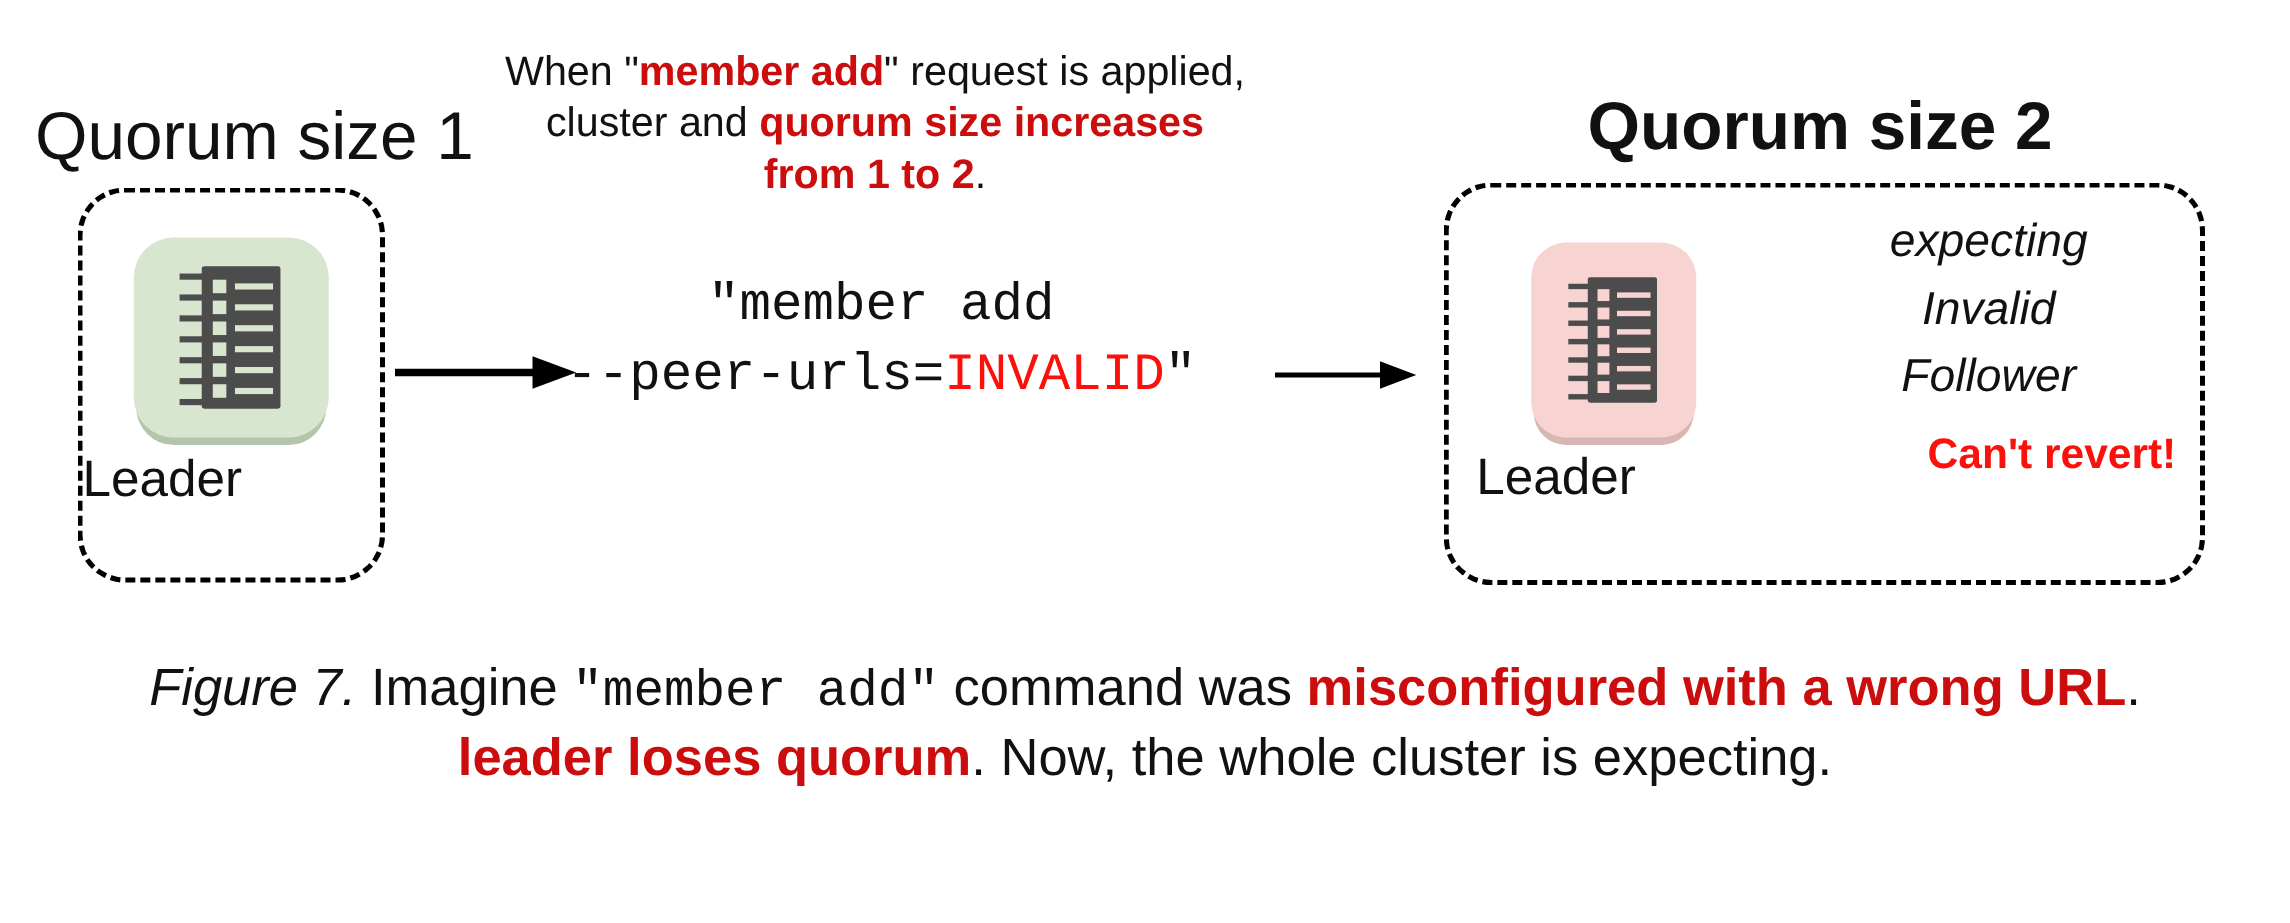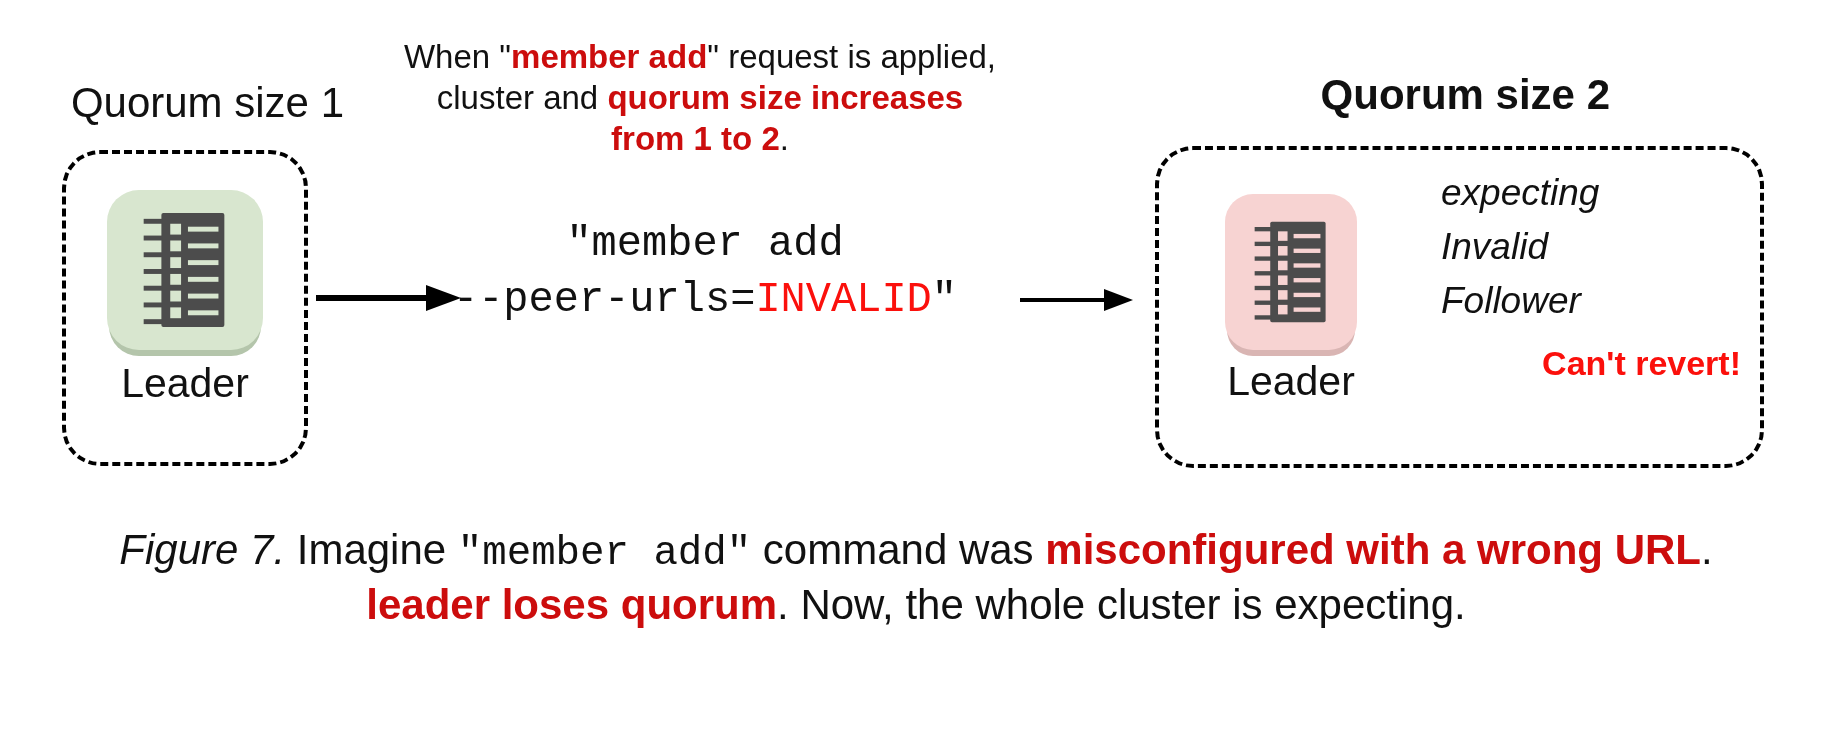--- a/index.html
+++ b/index.html
@@ -11,21 +11,21 @@
     --pink-shadow:#d9b5b3;
     --ink-dark:#4c4c4c;
     --ink:#111111;
   }
   html,body{margin:0;padding:0;background:#fff;}
   .canvas{
     position:relative;width:1832px;height:738px;background:#ffffff;
     font-family:"Liberation Sans",sans-serif;color:var(--ink);overflow:hidden;
   }
   .title{
-    position:absolute;font-size:42px;line-height:1.1;text-align:right;color:var(--ink);
+    position:absolute;font-size:54px;line-height:1.1;text-align:right;color:var(--ink);
     white-space:nowrap;
   }
   .title-left{left:28px;top:80px;width:316px;}
   .title-right{left:1270px;top:72px;width:340px;font-weight:bold;}
   .cluster-box{
     position:absolute;border:4px dashed #000;border-radius:38px;background:#fff;
   }
   .box-left{left:62px;top:150px;width:238px;height:308px;}
   .box-right{left:1155px;top:146px;width:601px;height:314px;}
   .node-icon{
@@ -38,40 +38,40 @@
   .node-icon.pink{
     left:66px;top:44px;width:132px;height:156px;border-radius:28px;
     background:var(--pink-bg);box-shadow:0 8px 0 -2px var(--pink-shadow);
   }
   .node-icon svg{display:block;}
   .green .nb-body{fill:var(--ink-dark);}
   .green .nb-cut{fill:var(--green-bg);}
   .pink .nb-body{fill:var(--ink-dark);}
   .pink .nb-cut{fill:var(--pink-bg);}
   .leader-label{
-    position:absolute;font-size:41px;text-align:center;color:var(--ink);white-space:nowrap;
+    position:absolute;font-size:41px;color:var(--ink);white-space:nowrap;
   }
   .leader-left{left:0;top:206px;width:238px;}
   .leader-right{left:22px;top:208px;width:220px;}
   .arrow{position:absolute;}
   .arrow-1{left:314px;top:278px;}
   .arrow-2{left:1018px;top:282px;}
   .annotation{
     position:absolute;left:380px;top:36px;width:640px;
     font-size:33px;line-height:41px;text-align:center;color:var(--ink);
   }
   .command{
     position:absolute;left:400px;top:216px;width:610px;
     font-family:"Liberation Mono","DejaVu Sans Mono",monospace;
     font-size:42px;line-height:56px;text-align:center;color:var(--ink);
     white-space:nowrap;
   }
   .expecting{
     position:absolute;left:282px;top:16px;width:300px;
-    font-size:37px;line-height:54px;font-style:italic;color:var(--ink);
+    font-size:37px;line-height:54px;font-style:italic;text-align:center;color:var(--ink);
   }
   .warning{
     position:absolute;left:282px;top:194px;width:300px;
     font-size:34px;font-weight:bold;text-align:right;color:var(--red-bright);
     white-space:nowrap;
   }
   .caption{
     position:absolute;left:0;top:524px;width:1832px;
     font-size:42px;line-height:51px;text-align:center;color:var(--ink);
   }

